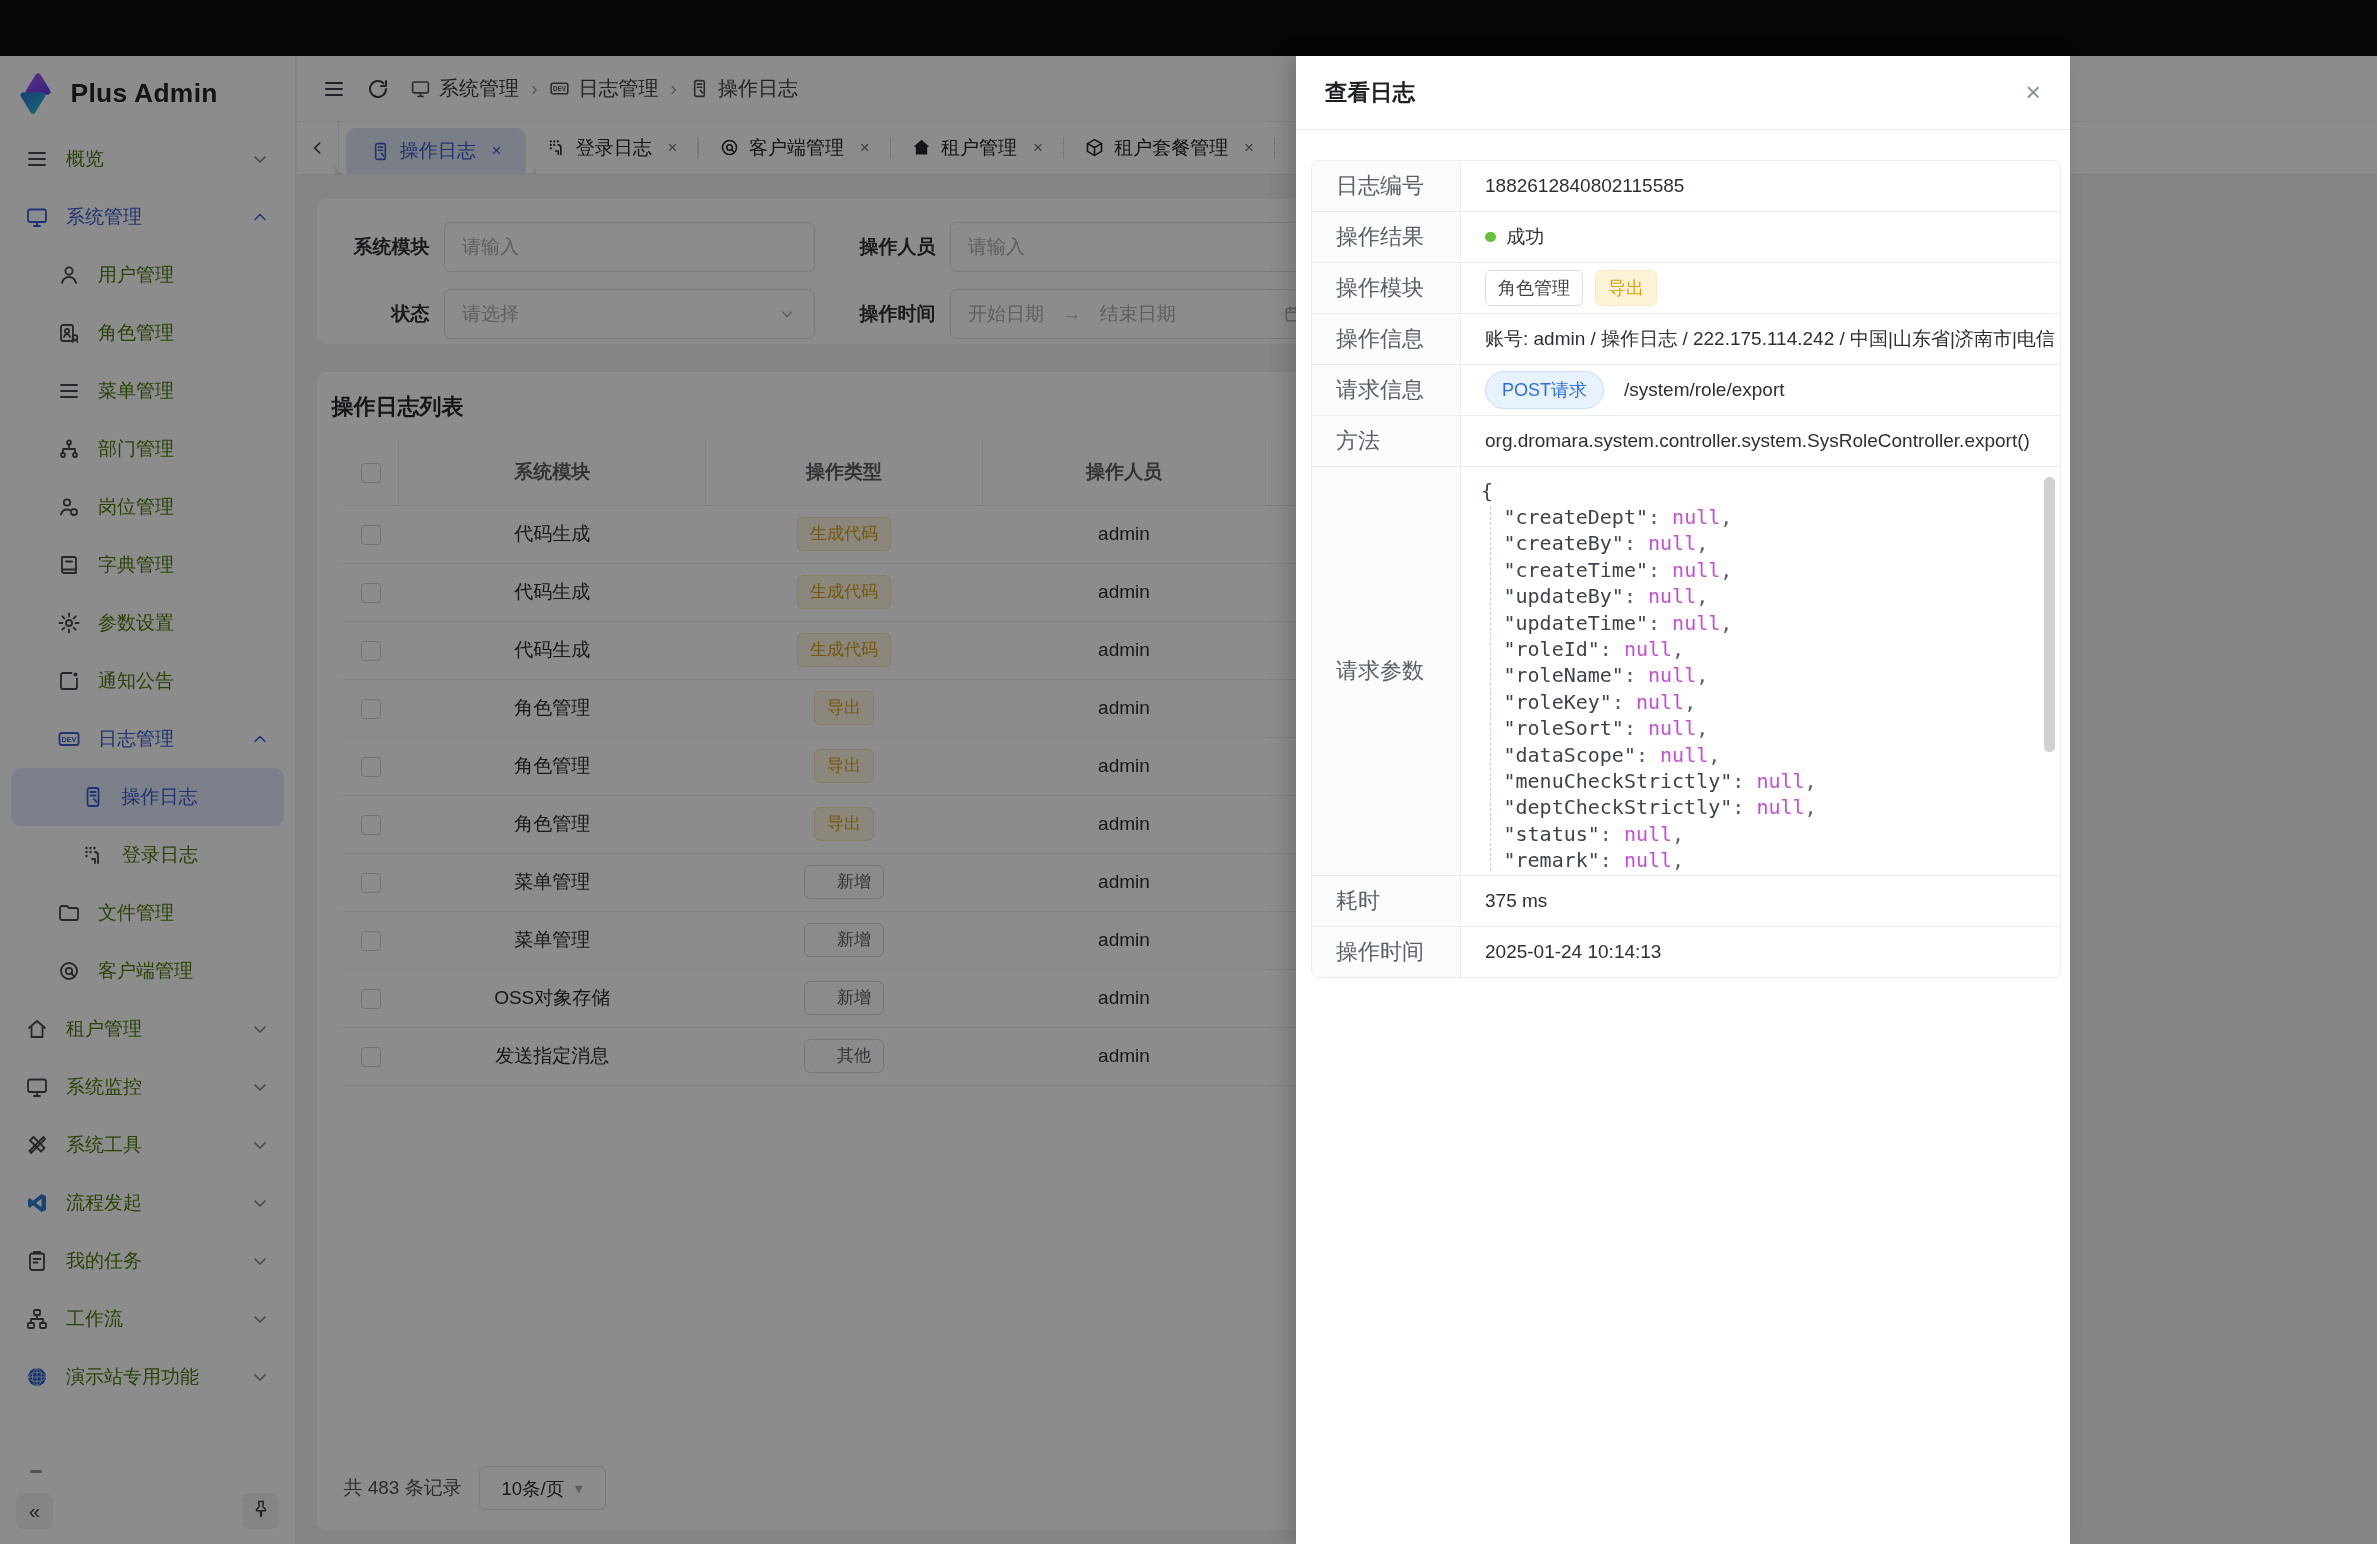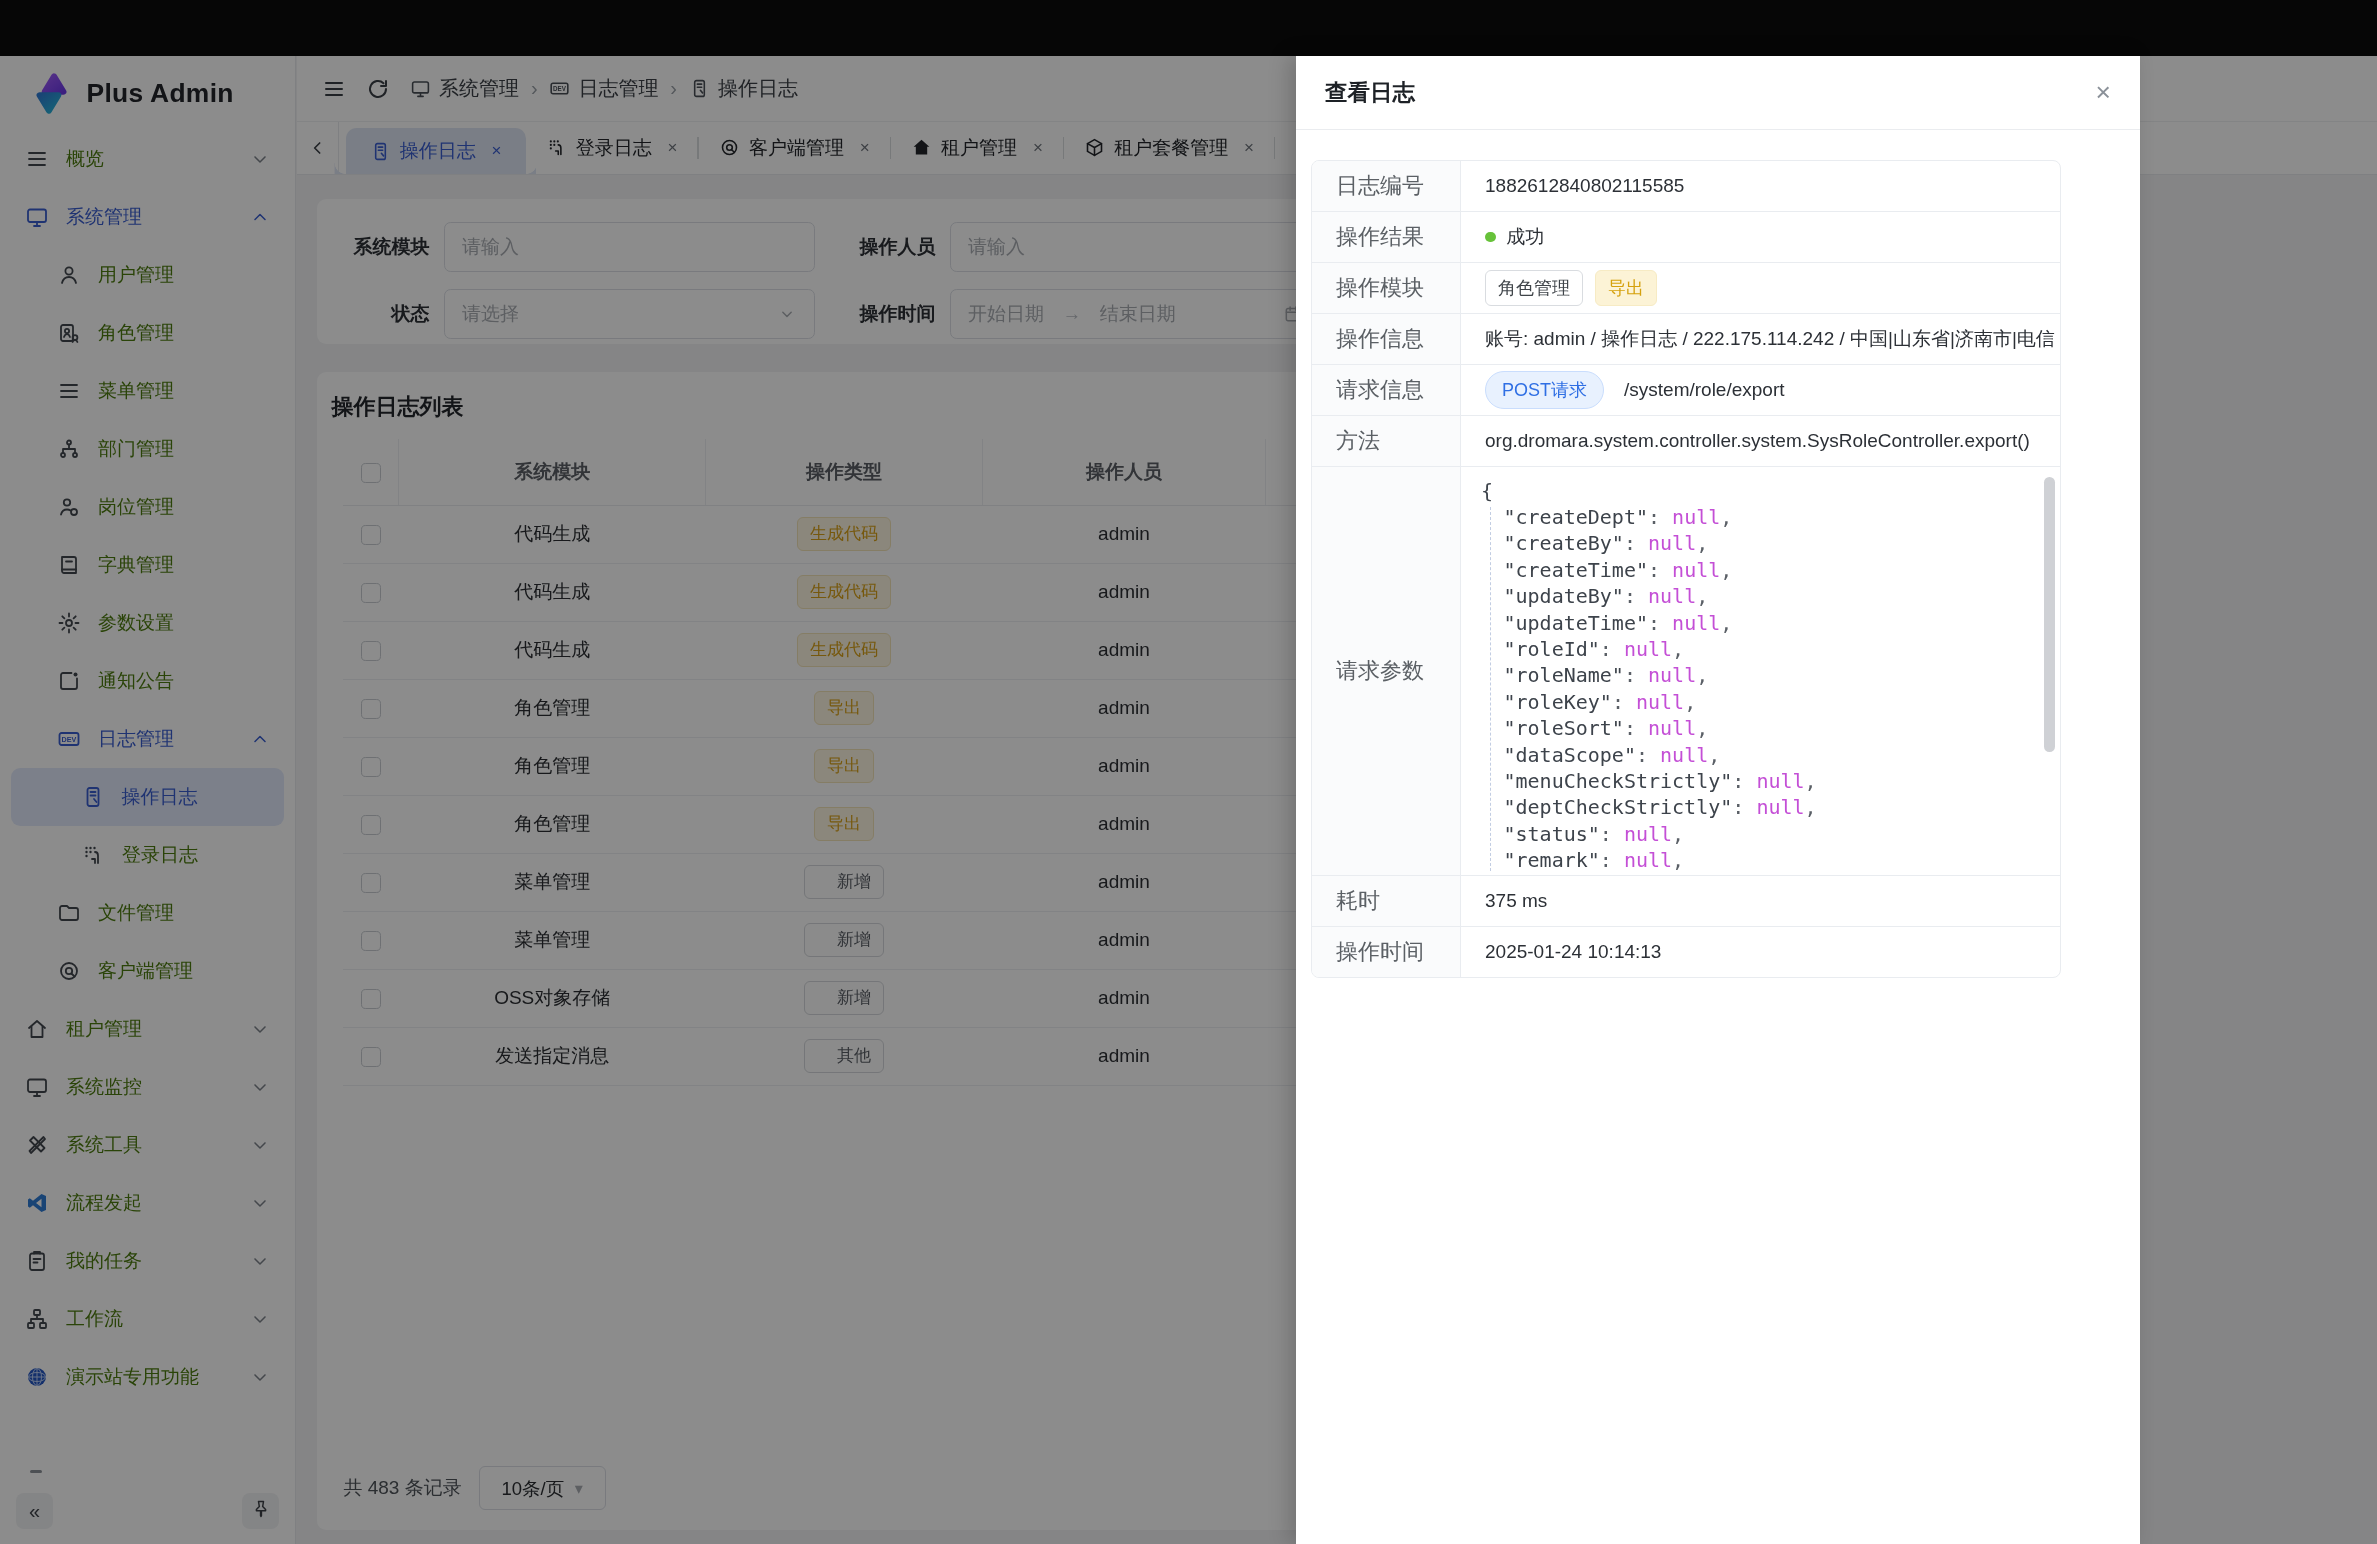--- a/index.html
+++ b/index.html
@@ -4,21 +4,21 @@
 <style>
   html,body{margin:0;padding:0;background:#000;}
   *{box-sizing:border-box;}
   .screen{position:relative;width:2377px;height:1544px;overflow:hidden;background:#000;
     font-family:"Liberation Sans","DejaVu Sans",sans-serif;-webkit-font-smoothing:antialiased;}
   .topbar{position:absolute;top:0;left:0;width:100%;height:56px;background:#060606;}
   .app{position:absolute;top:56px;left:0;right:0;bottom:0;background:#f2f3f5;}
 
   
   .sidebar{position:absolute;top:0;left:0;bottom:0;width:296px;background:#fff;border-right:1.3px solid #e8eaed;}
-  .logo-row{height:74px;display:flex;align-items:center;padding-left:31px;gap:14.5px;}
+  .logo-row{height:74px;display:flex;align-items:center;padding-left:15px;gap:14.5px;}
   .logo-mark{width:41px;height:41px;flex:0 0 auto;}
   .brand{font-size:26.4px;font-weight:700;color:#23262b;letter-spacing:0.3px;}
   .menu{position:absolute;top:74px;left:0;right:0;bottom:66px;overflow:hidden;}
   .mi{position:relative;height:58px;display:flex;align-items:center;color:#4d7c0f;font-size:19px;cursor:pointer;}
   .mi .mi-ico{width:24px;height:24px;flex:0 0 auto;display:flex;align-items:center;justify-content:center;margin-right:17px;color:#43484f;}
   .mi.lvl1{padding-left:25px;}
   .mi.lvl2{padding-left:57px;}
   .mi.lvl3{padding-left:81px;}
   .mi .chev{position:absolute;right:25px;top:50%;transform:translateY(-50%);width:20px;height:20px;color:#7d838b;}
   .mi.primary,.mi.primary .mi-ico,.mi.primary .chev{color:#3a5ed0;}
@@ -78,21 +78,21 @@
   .cbx{display:inline-block;width:20px;height:20px;border:1.3px solid #c8ccd2;border-radius:4.6px;background:#fff;vertical-align:middle;}
   .tag{display:inline-block;padding:4.6px 12px;border-radius:6px;font-size:17px;line-height:1.35;}
   .tag.warning{background:#fdf6e2;color:#d8a119;border:1.3px solid #f3e4b8;}
   .tag.info{background:#fefefe;color:#5a5f66;border:1.3px solid #d5d8dc;padding-left:32px;}
   .pager{position:absolute;left:26.4px;bottom:20px;display:flex;align-items:center;gap:17px;font-size:19px;color:#4f545a;}
   .psize{width:127px;height:44px;border:1.3px solid #dcdfe6;border-radius:6px;display:flex;align-items:center;justify-content:center;gap:10.6px;font-size:18.5px;color:#2c2f33;background:#fff;}
   .psize .caret{color:#a9adb3;font-size:16px;}
 
   
   .overlay{position:absolute;inset:0;background:rgba(0,0,0,0.45);z-index:40;}
-  .drawer{position:absolute;top:0;bottom:0;left:1296px;width:844px;background:#fff;z-index:50;box-shadow:-6.6px 0 20px rgba(0,0,0,.18);}
+  .drawer{position:absolute;top:0;bottom:0;left:1296px;width:774px;background:#fff;z-index:50;box-shadow:-6.6px 0 20px rgba(0,0,0,.18);}
   .dw-hd{height:74px;display:flex;align-items:center;justify-content:space-between;padding:0 29px;border-bottom:1.3px solid #eaecef;}
   .dw-title{font-size:22.5px;font-weight:700;color:#1d2126;}
   .dw-close{font-size:26.4px;color:#8b9199;line-height:1;}
   .desc{position:absolute;top:104px;left:15px;width:750px;border:1.3px solid #e9ecf0;border-radius:8px;overflow:hidden;background:#fff;}
   .drow{display:flex;border-bottom:1.3px solid #e9ecf0;}
   .drow:last-child{border-bottom:none;}
   .dlabel{width:149px;flex:0 0 auto;background:#fafbfc;border-right:1.3px solid #e9ecf0;display:flex;align-items:center;padding-left:24px;font-size:22px;color:#5b6065;}
   .dval{flex:1;display:flex;align-items:center;padding:0 18.5px 0 24px;font-size:19px;color:#2c3036;min-height:50px;overflow:hidden;white-space:nowrap;}
   .dot{display:inline-block;width:10.6px;height:10.6px;border-radius:50%;background:#67c23a;margin-right:10.6px;}
   .dtag{display:inline-block;padding:5.3px 12px;border-radius:6px;font-size:18px;}

